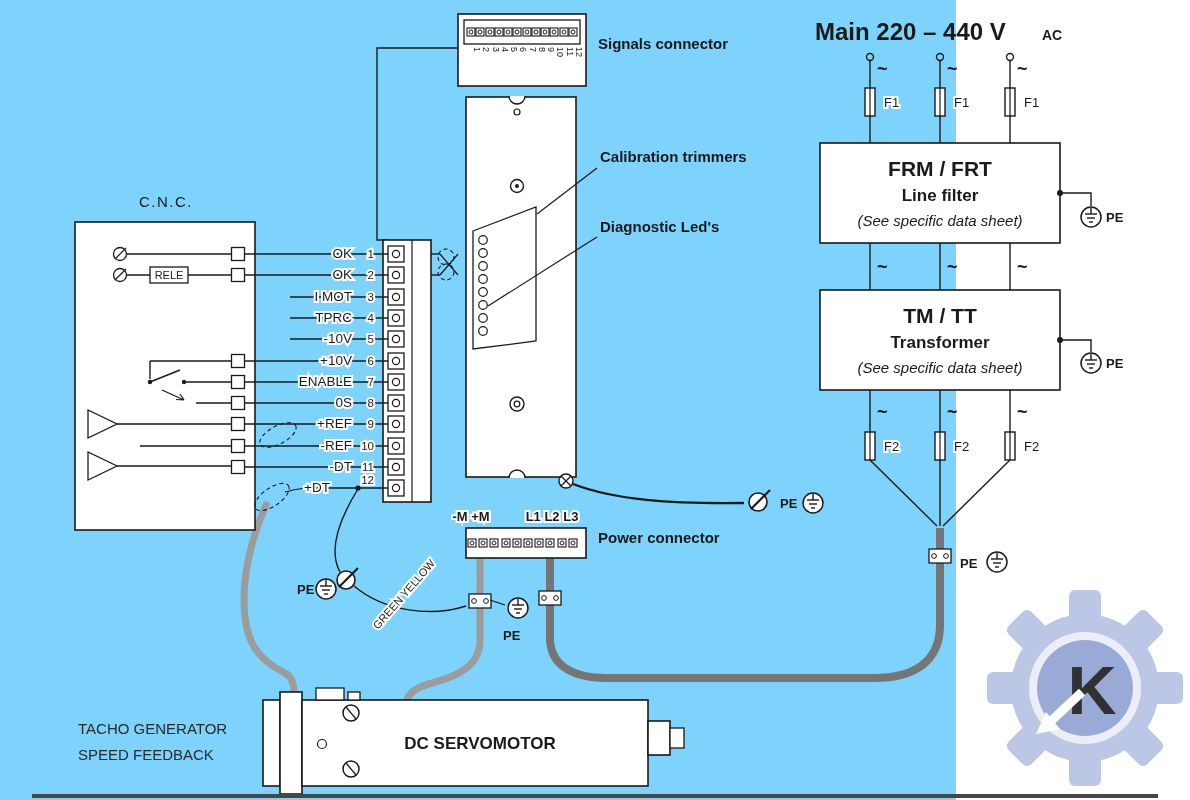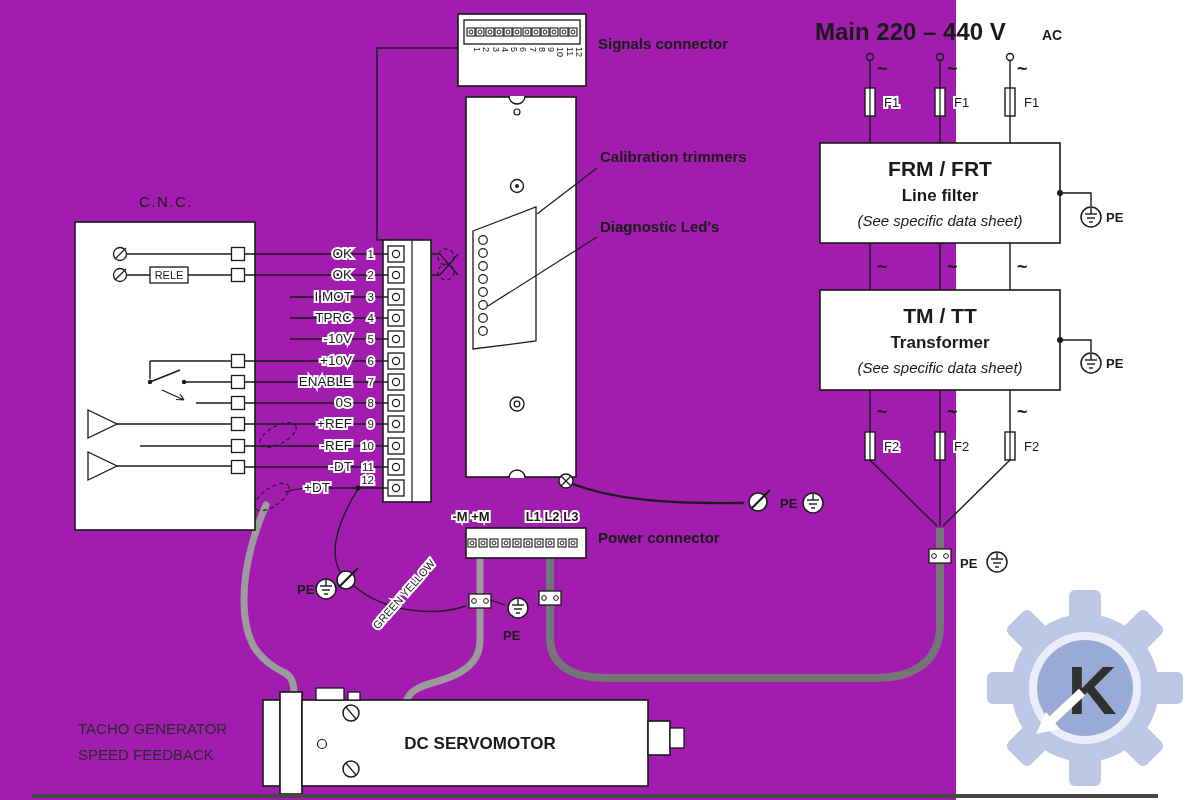--- a/index.html
+++ b/index.html
@@ -1,17 +1,17 @@
 <!DOCTYPE html>
 <html><head>
 <meta charset="utf-8">
 <style>
   html,body{margin:0;padding:0}
   body{width:1190px;height:800px;background:#fff;overflow:hidden}
-  .canvas{position:relative;width:956px;height:800px;background:#a21caf}
+  .canvas{position:relative;width:956px;height:800px;background:#7dd3fc}
   svg{display:block}
   text{font-family:"Liberation Sans","DejaVu Sans",sans-serif;fill:#1a1a1a}
   .halo{stroke:#fff;stroke-width:4px;paint-order:stroke}
   .lbl{font-size:15px;font-weight:bold}
   .sig{font-size:13.5px}
   .pin{font-size:11.5px}
   .pinrot{font-size:9px}
   .small{font-size:13px}
   .pe{font-size:13px;font-weight:bold}
   .term{font-size:13px;font-weight:bold;text-anchor:middle}

